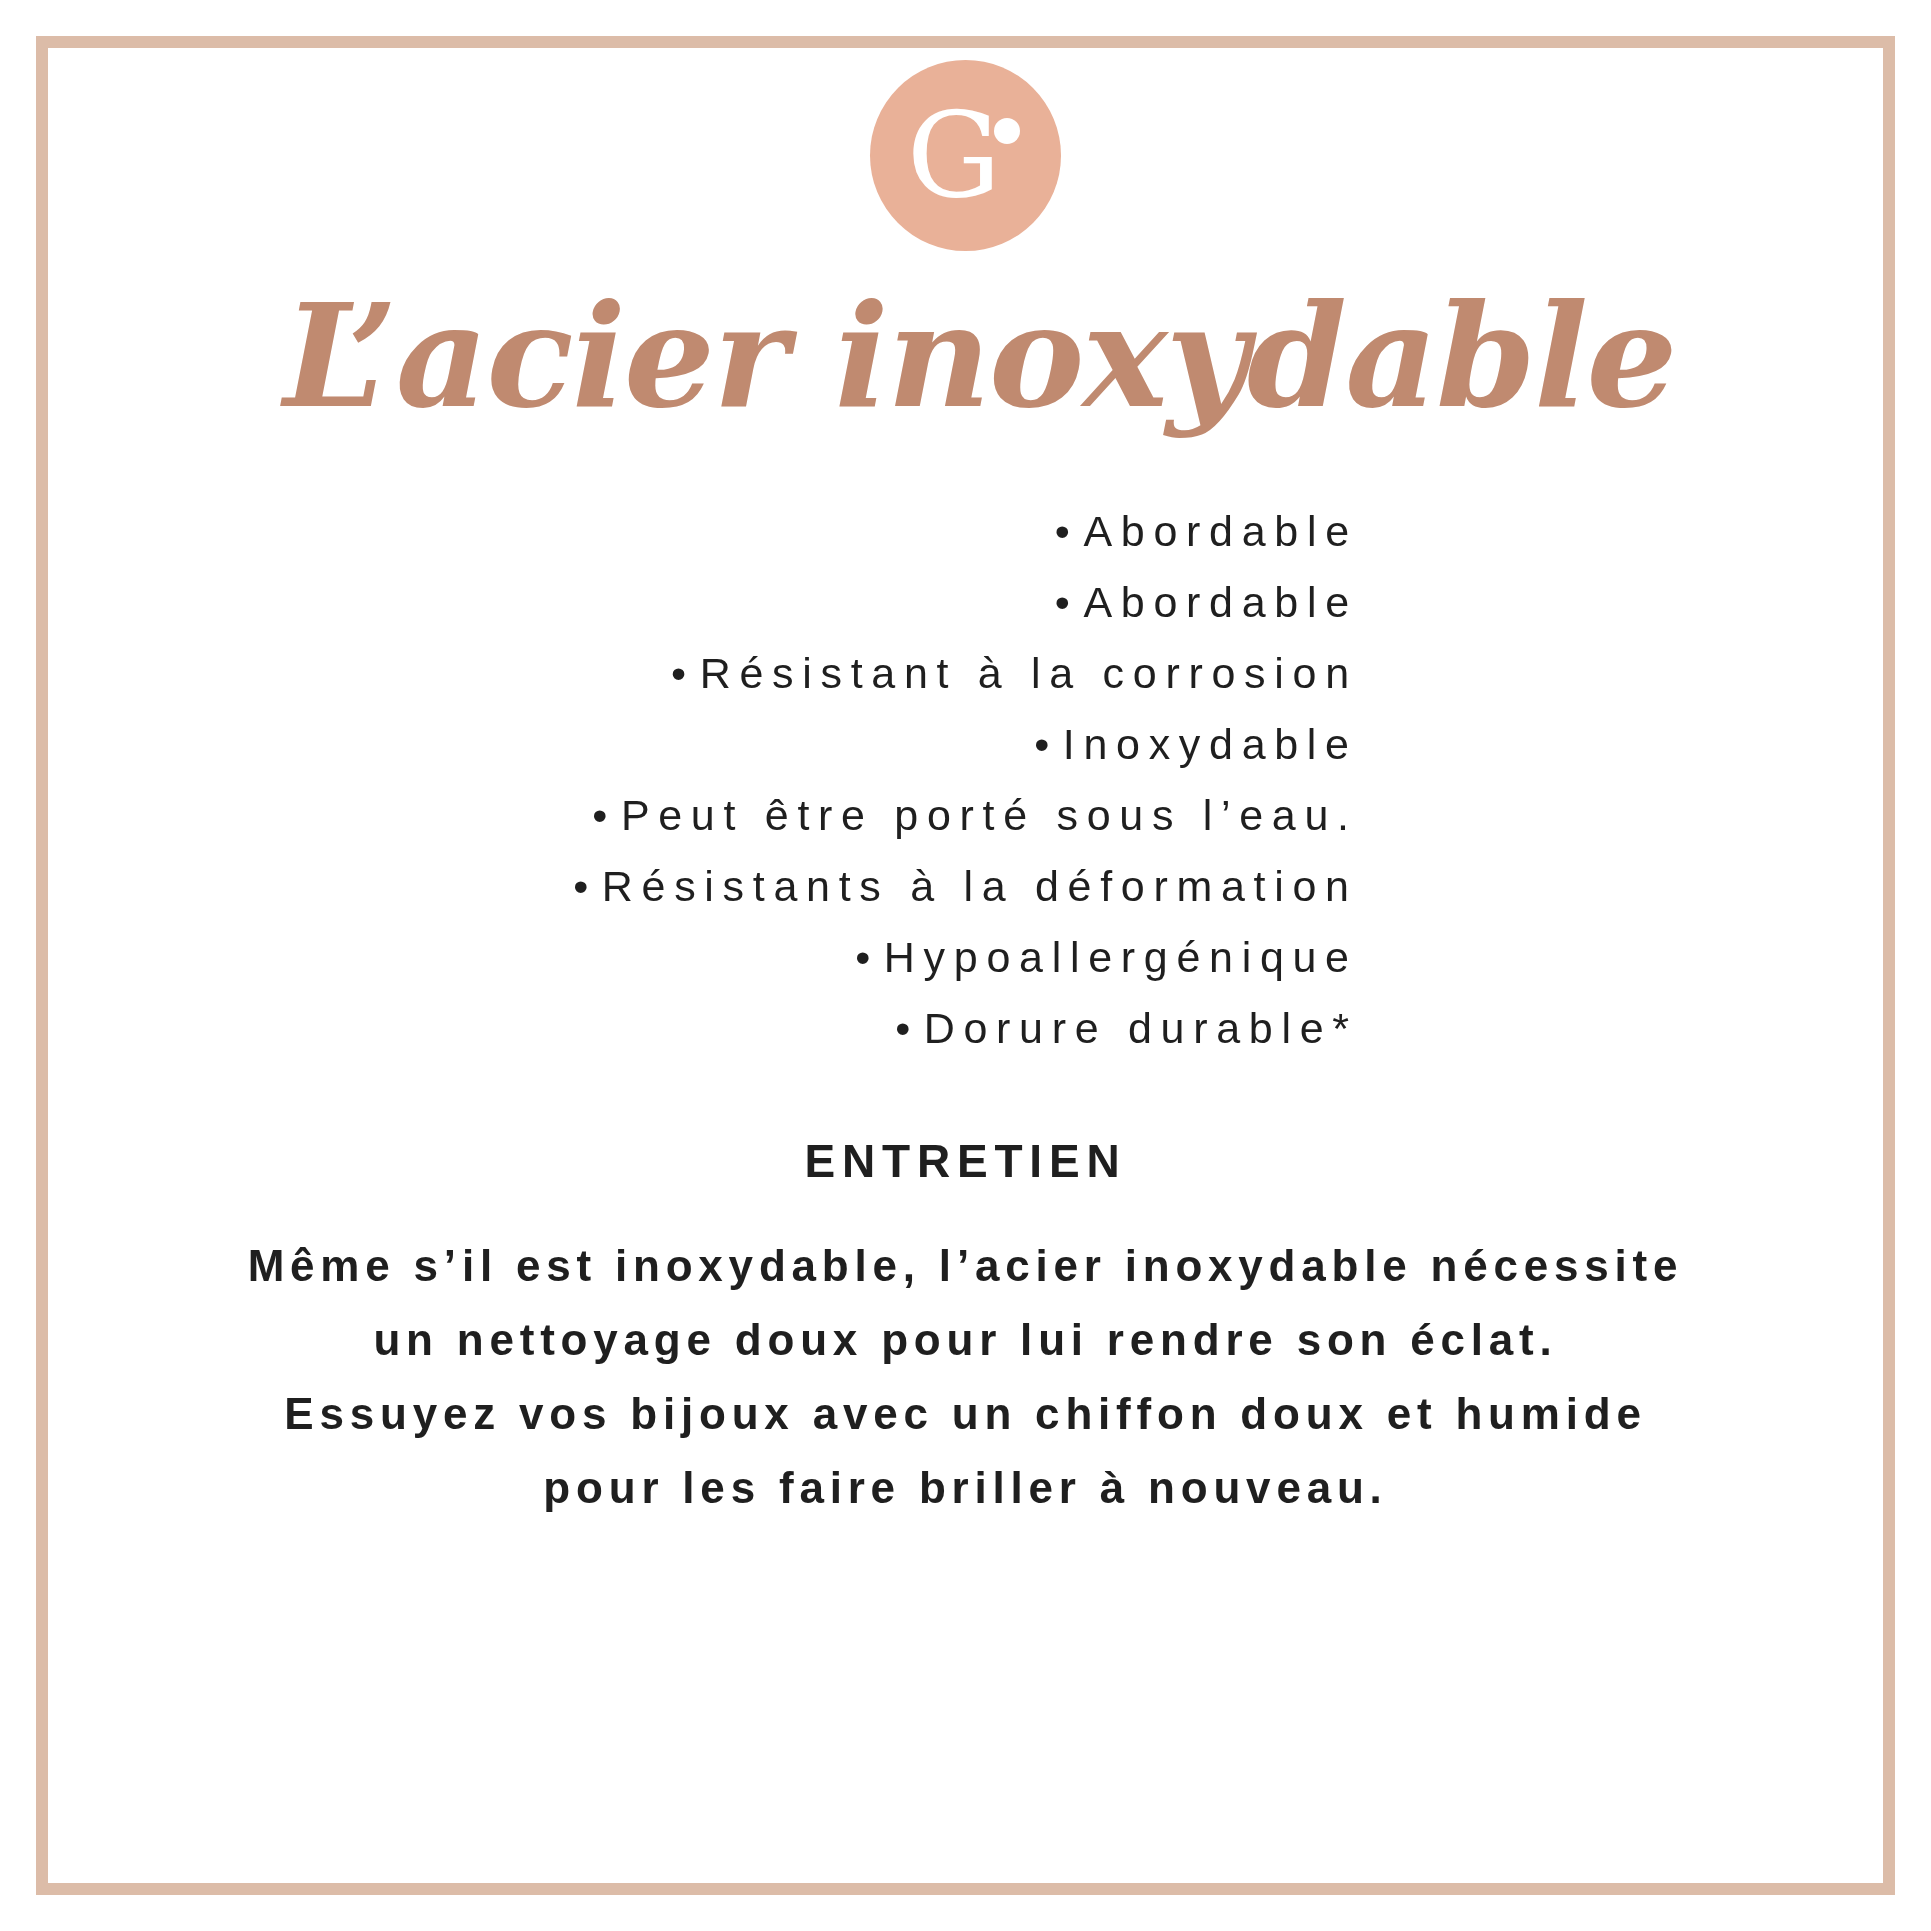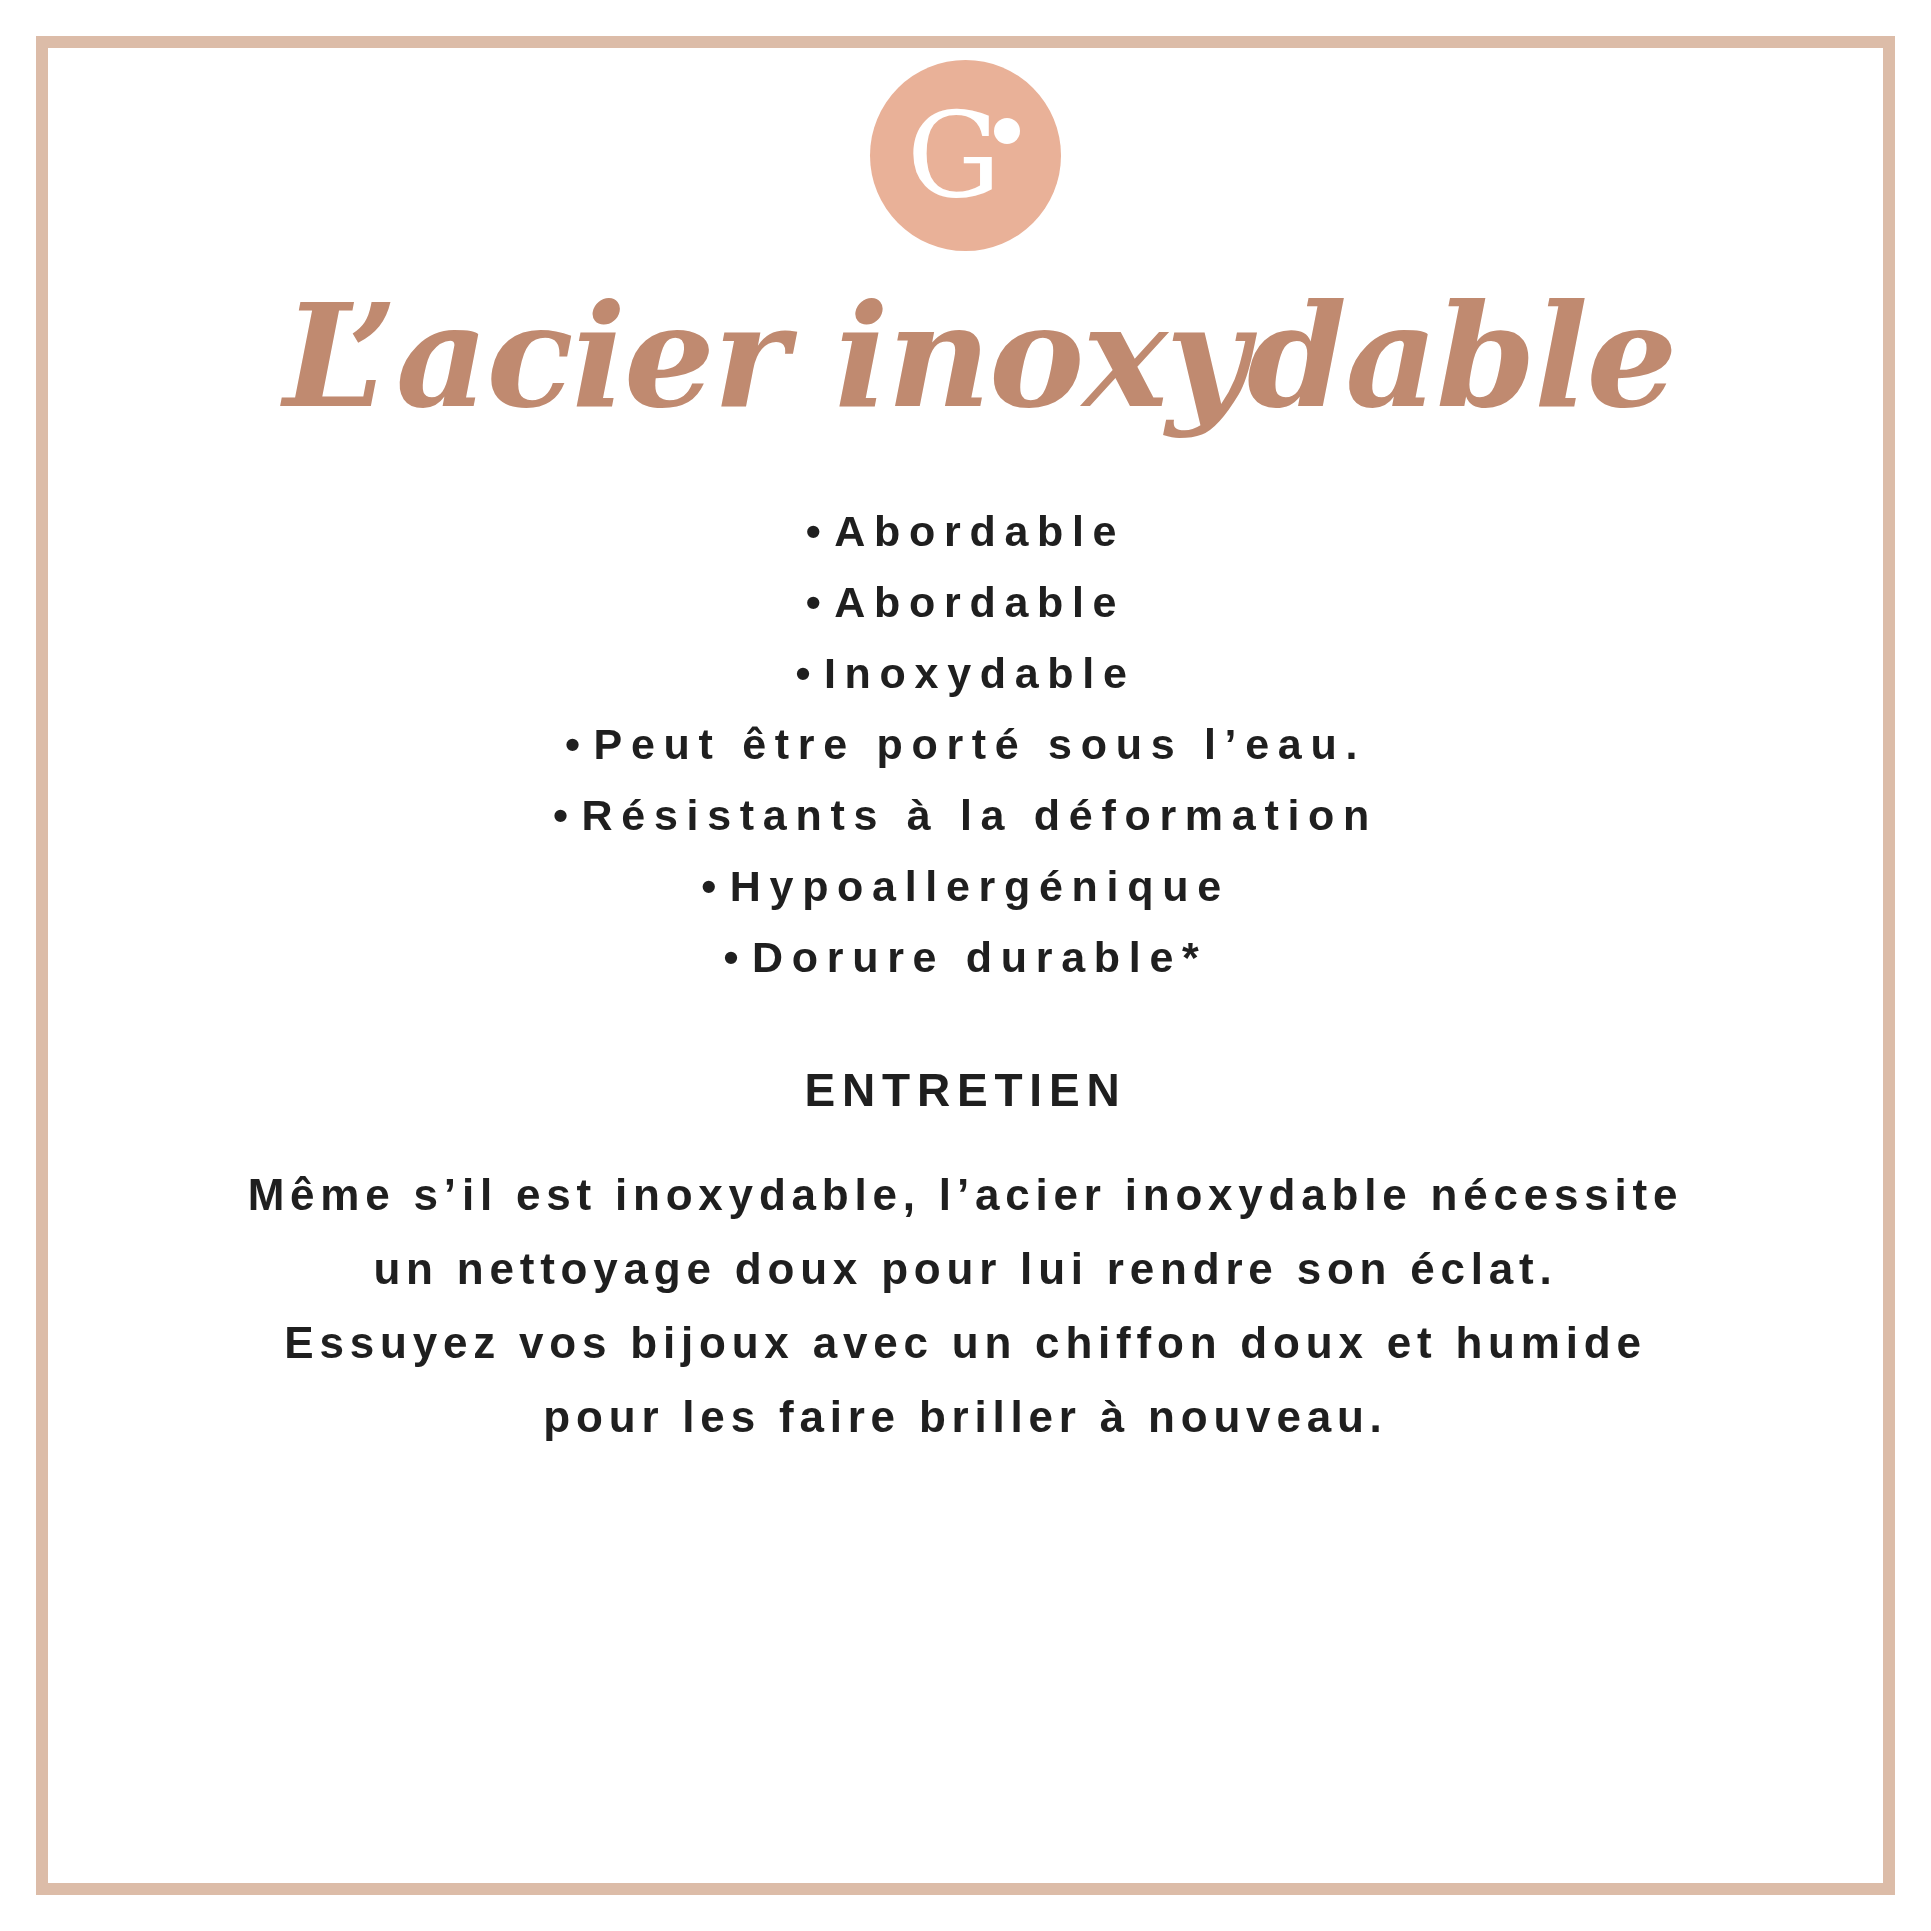--- a/index.html
+++ b/index.html
@@ -64,25 +64,25 @@
   }
   .subtitle{
     margin-top:33px;
     font-size:46px;
     font-weight:700;
     letter-spacing:6.8px;
     color:var(--text);
   }
   .benefits{
     display:inline-block;
-    text-align:center;
+    text-align:right;
     list-style:none;
     margin-top:50px;
     font-size:43px;
-    font-weight:700;
+    font-weight:400;
     letter-spacing:8.7px;
     line-height:71px;
   }
   .benefit .bullet{
     display:inline-block;
     margin-right:13.5px;
     letter-spacing:0;
   }
   .care-heading{
     margin-top:70px;
@@ -122,20 +122,21 @@
     <span class="logo-dot"></span>
   </div>
 
   <h1 class="title">L’acier inoxydable</h1>
 
 
   <div>
     <ul class="benefits">
       <li class="benefit"><span class="bullet">•</span><span>Abordable</span></li>
       <li class="benefit"><span class="bullet">•</span><span>Abordable</span></li>
+      <li class="benefit"><span class="bullet">•</span><span>Résistant à la corrosion</span></li>
       <li class="benefit"><span class="bullet">•</span><span>Inoxydable</span></li>
       <li class="benefit"><span class="bullet">•</span><span>Peut être porté sous l’eau.</span></li>
       <li class="benefit"><span class="bullet">•</span><span>Résistants à la déformation</span></li>
       <li class="benefit"><span class="bullet">•</span><span>Hypoallergénique</span></li>
       <li class="benefit"><span class="bullet">•</span><span>Dorure durable*</span></li>
     </ul>
   </div>
 
   <h3 class="care-heading">ENTRETIEN</h3>
 

